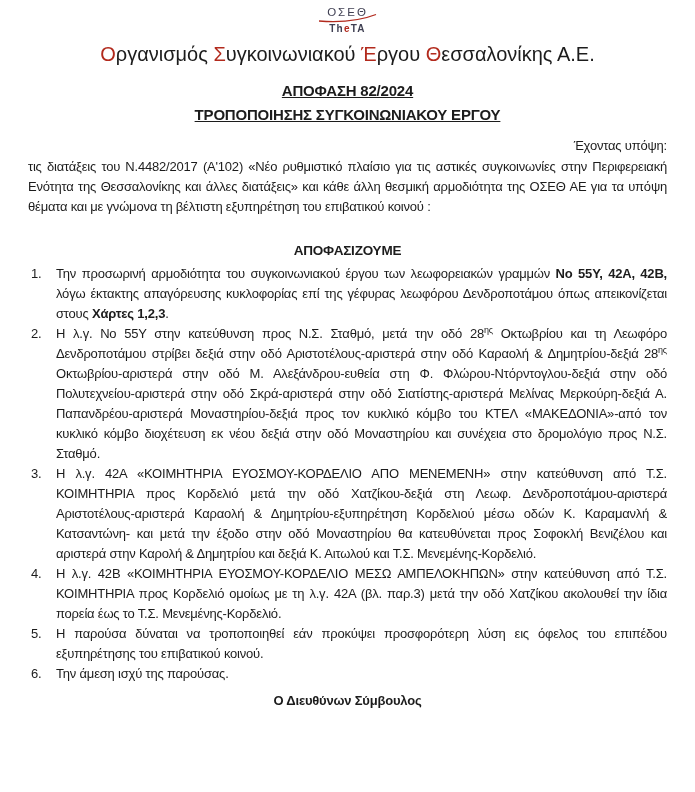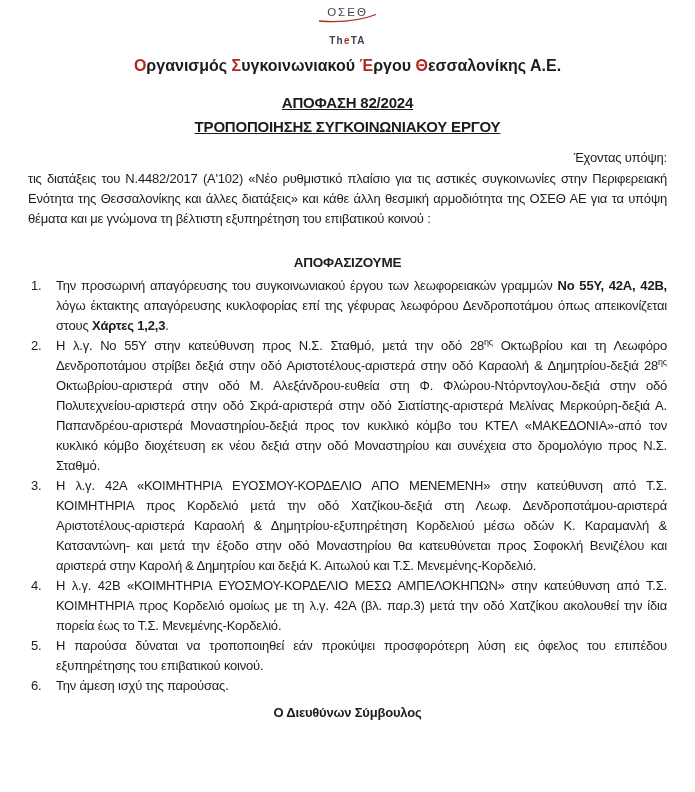--- a/index.html
+++ b/index.html
@@ -11,22 +11,22 @@
   }
   .page { padding: 5px 28px 0 28px; }
   .b { font-weight: 700; }
   sup { font-size: 9px; line-height: 0; }
 
   
   .doc-header { text-align: center; }
   .logo { line-height: 1; padding-top: 2px; }
   .logo-acronym { font-size: 11.5px; font-weight: 400; letter-spacing: 2px; color: #3f3f52; }
   .logo-swoosh { display: block; margin: -6px auto 0 auto; }
-  .logo-subtext { font-size: 10px; font-weight: 700; letter-spacing: 1.2px; color: #3f3f52; margin-top: 13px; }
-  .org-title { font-size: 16px; font-weight: 700; margin: 10px 0 0 0; letter-spacing: 0; }
+  .logo-subtext { font-size: 10px; font-weight: 700; letter-spacing: 1.2px; color: #3f3f52; margin-top: 1px; }
+  .org-title { font-size: 20px; font-weight: 400; margin: 10px 0 0 0; letter-spacing: 0; }
   .decision-no, .decision-type, .decision-date {
     font-size: 15px; font-weight: 700; text-decoration: underline;
     line-height: 23px; margin-top: 1px;
   }
   .decision-no { margin-top: 15px; }
   .subject { font-size: 14px; font-weight: 700; line-height: 25px; margin: 13px 2px 0 2px; letter-spacing: -0.1px; }
 
   
   .having { margin: 10px 0 0 0; text-align: right; }
   .legal { margin: 1px 0 0 0; text-align: justify; }
@@ -67,21 +67,21 @@
     <p class="having">Έχοντας υπόψη:</p>
     <p class="legal">τις διατάξεις του Ν.4482/2017 (Α'102) «Νέο ρυθμιστικό πλαίσιο για τις αστικές συγκοινωνίες στην Περιφερειακή Ενότητα της Θεσσαλονίκης και άλλες διατάξεις» και κάθε άλλη θεσμική αρμοδιότητα της ΟΣΕΘ ΑΕ για τα υπόψη θέματα και με γνώμονα τη βέλτιστη εξυπηρέτηση του επιβατικού κοινού :</p>
   </section>
 
   <section class="decision">
     <h3 class="decide-heading">ΑΠΟΦΑΣΙΖΟΥΜΕ</h3>
 
     <div class="items">
       <div class="item">
         <span class="num">1.</span>
-        <div class="itxt"><span>Την προσωρινή απαγόρευσης του συγκοινωνιακού έργου των λεωφορειακών γραμμών </span><span class="b">Νο 55Υ, 42Α, 42Β,</span><span> λόγω έκτακτης απαγόρευσης κυκλοφορίας επί της γέφυρας λεωφόρου Δενδροποτάμου όπως απεικονίζεται στους </span><span class="b">Χάρτες 1,2,3</span><span>.</span></div>
+        <div class="itxt"><span>Την προσωρινή αρμοδιότητα του συγκοινωνιακού έργου των λεωφορειακών γραμμών </span><span class="b">Νο 55Υ, 42Α, 42Β,</span><span> λόγω έκτακτης απαγόρευσης κυκλοφορίας επί της γέφυρας λεωφόρου Δενδροποτάμου όπως απεικονίζεται στους </span><span class="b">Χάρτες 1,2,3</span><span>.</span></div>
       </div>
       <div class="item">
         <span class="num">2.</span>
         <div class="itxt"><span>Η λ.γ. Νο 55Υ στην κατεύθυνση προς Ν.Σ. Σταθμό, μετά την οδό 28</span><sup>ης</sup><span> Οκτωβρίου και τη Λεωφόρο Δενδροποτάμου στρίβει δεξιά στην οδό Αριστοτέλους-αριστερά στην οδό Καραολή &amp; Δημητρίου-δεξιά 28</span><sup>ης</sup><span> Οκτωβρίου-αριστερά στην οδό Μ. Αλεξάνδρου-ευθεία στη Φ. Φλώρου-Ντόρντογλου-δεξιά στην οδό Πολυτεχνείου-αριστερά στην οδό Σκρά-αριστερά στην οδό Σιατίστης-αριστερά Μελίνας Μερκούρη-δεξιά Α. Παπανδρέου-αριστερά Μοναστηρίου-δεξιά προς τον κυκλικό κόμβο του ΚΤΕΛ «ΜΑΚΕΔΟΝΙΑ»-από τον κυκλικό κόμβο διοχέτευση εκ νέου δεξιά στην οδό Μοναστηρίου και συνέχεια στο δρομολόγιο προς Ν.Σ. Σταθμό.</span></div>
       </div>
       <div class="item">
         <span class="num">3.</span>
         <div class="itxt"><span>Η λ.γ. 42Α «ΚΟΙΜΗΤΗΡΙΑ ΕΥΟΣΜΟΥ-ΚΟΡΔΕΛΙΟ ΑΠΟ ΜΕΝΕΜΕΝΗ» στην κατεύθυνση από Τ.Σ. ΚΟΙΜΗΤΗΡΙΑ προς Κορδελιό μετά την οδό Χατζίκου-δεξιά στη Λεωφ. Δενδροποτάμου-αριστερά Αριστοτέλους-αριστερά Καραολή &amp; Δημητρίου-εξυπηρέτηση Κορδελιού μέσω οδών Κ. Καραμανλή &amp; Κατσαντώνη- και μετά την έξοδο στην οδό Μοναστηρίου θα κατευθύνεται προς Σοφοκλή Βενιζέλου και αριστερά στην Καρολή &amp; Δημητρίου και δεξιά Κ. Αιτωλού και Τ.Σ. Μενεμένης-Κορδελιό.</span></div>
       </div>
       <div class="item">

